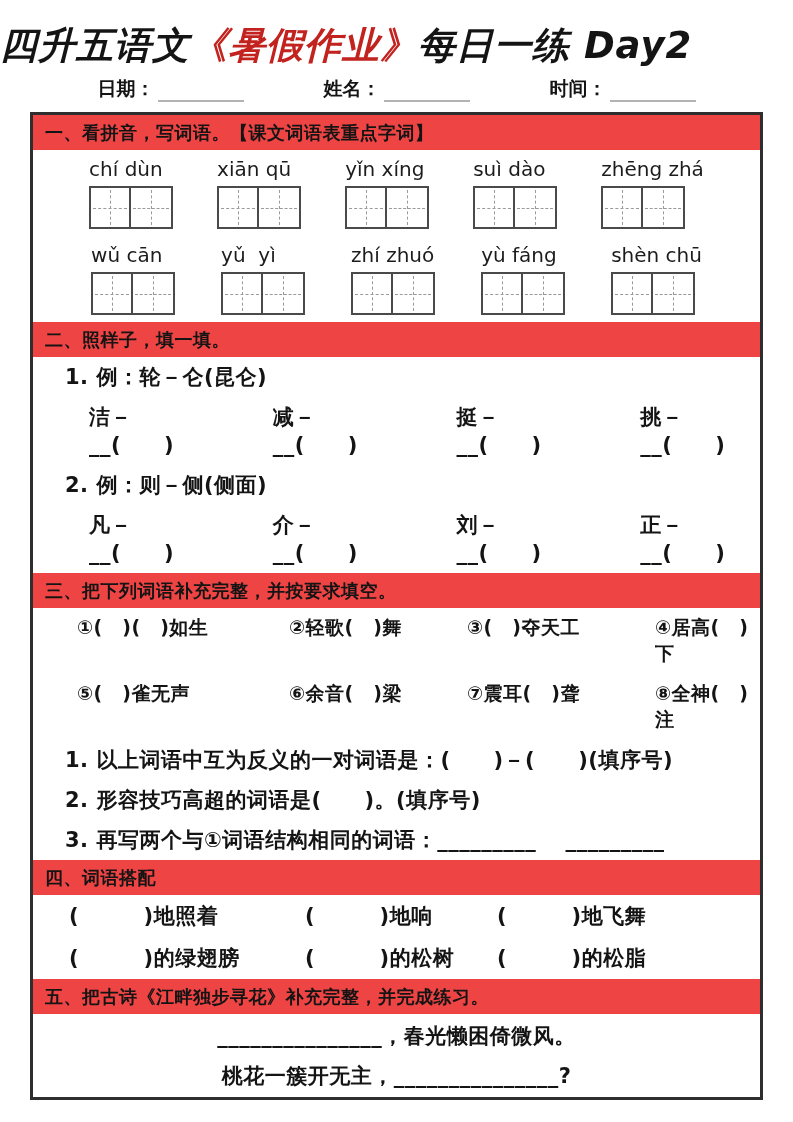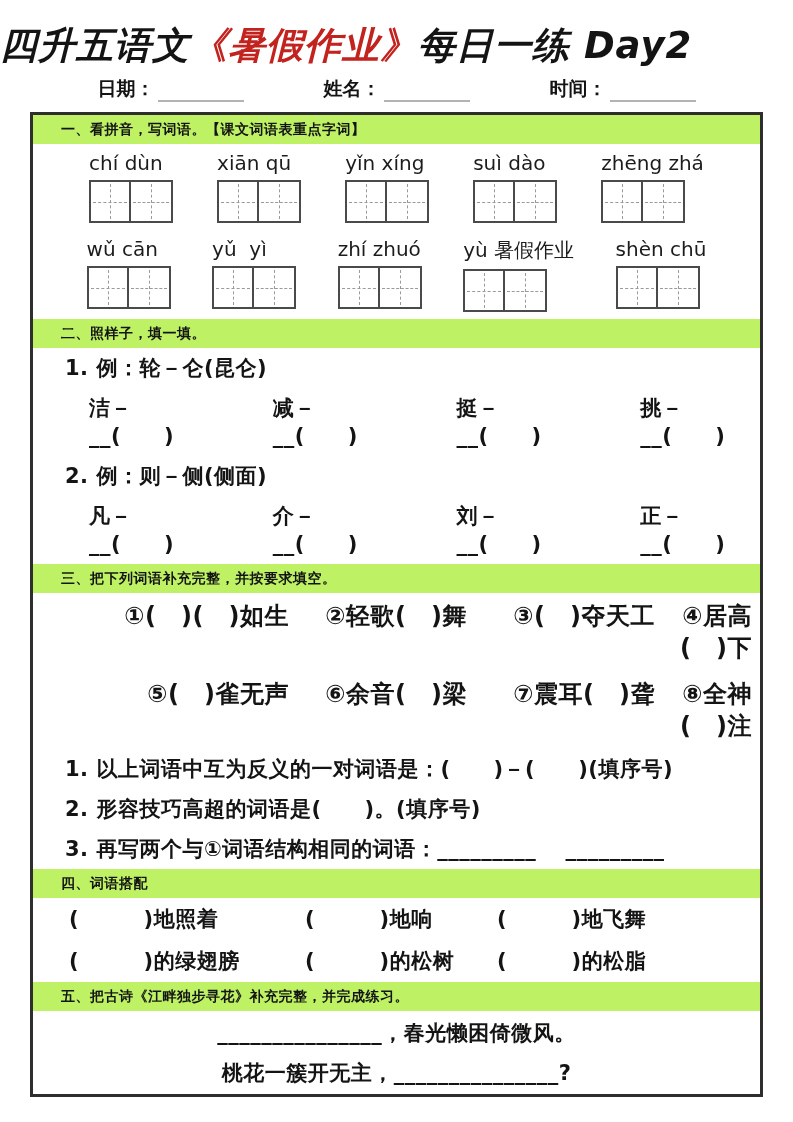--- a/index.html
+++ b/index.html
@@ -16,36 +16,36 @@
   .title .red{color:#c2231f;}
   .info-row{
     display:flex;justify-content:center;gap:80px;margin-top:8px;
     font-size:19px;font-weight:700;
   }
   .info-item{display:flex;align-items:flex-end;}
   .uline{display:inline-block;width:86px;height:16px;border-bottom:2px solid #b3b3b3;margin-left:3px;}
   
   .main-box{margin:10px 30px 0 30px;border:3px solid #2e2e2e;background:#fff;}
   .band{
-    background:#bef264;font-size:14px;font-weight:700;
-    padding:6px 12px 5px 28px;letter-spacing:0.5px;
+    background:#ef4444;font-size:18px;font-weight:700;
+    padding:6px 12px 5px 12px;letter-spacing:0.5px;
   }
   
   .pinyin-row{display:flex;justify-content:space-evenly;padding:5px 12px 7px 12px;}
   .punit{display:flex;flex-direction:column;align-items:flex-start;}
   .pinyin{font-size:20px;font-weight:400;color:#1c1c1c;margin:2px 0 5px 0;white-space:pre;}
   .tbox{display:flex;}
   .tcell{width:42px;height:43px;border:2px solid #4a4a4a;position:relative;background:#fff;box-sizing:border-box;}
   .tcell + .tcell{border-left:none;}
   .tcell::before{content:"";position:absolute;left:50%;top:2px;bottom:2px;border-left:1.5px dashed #9a9a9a;}
   .tcell::after{content:"";position:absolute;top:50%;left:2px;right:2px;border-top:1.5px dashed #9a9a9a;}
   
   .line{font-size:21px;font-weight:700;padding:6px 12px 6px 32px;letter-spacing:0.5px;}
   .flexrow{display:flex;gap:76px;padding-left:56px;}
-  .grid4{display:grid;grid-template-columns:212px 178px 188px auto;font-size:24px;font-weight:700;padding:7px 8px 7px 44px;letter-spacing:0.5px;text-align:right;}
+  .grid4{display:grid;grid-template-columns:212px 178px 188px auto;font-size:19px;font-weight:700;padding:7px 8px 7px 44px;letter-spacing:0.5px;}
   .grid3{display:grid;grid-template-columns:236px 192px auto;font-size:21px;font-weight:700;padding:7px 8px 7px 36px;letter-spacing:0.5px;}
   .poem{text-align:center;font-size:21px;font-weight:700;line-height:1.9;margin-top:3px;letter-spacing:0.5px;}
 </style>
 </head>
 <body>
 
 <div class="page">
 
   <div class="title">
     <span>四升五语文</span><span class="red">《暑假作业》</span><span>每日一练 Day2</span>
@@ -124,21 +124,21 @@
           </div>
       </div>
       <div class="punit">
         <div class="pinyin">zhí zhuó</div>
         <div class="tbox">
             <div class="tcell"></div>
             <div class="tcell"></div>
           </div>
       </div>
       <div class="punit">
-        <div class="pinyin">yù 暑假作业</div>
+        <div class="pinyin">yù fáng</div>
         <div class="tbox">
             <div class="tcell"></div>
             <div class="tcell"></div>
           </div>
       </div>
       <div class="punit">
         <div class="pinyin">shèn chū</div>
         <div class="tbox">
             <div class="tcell"></div>
             <div class="tcell"></div>

